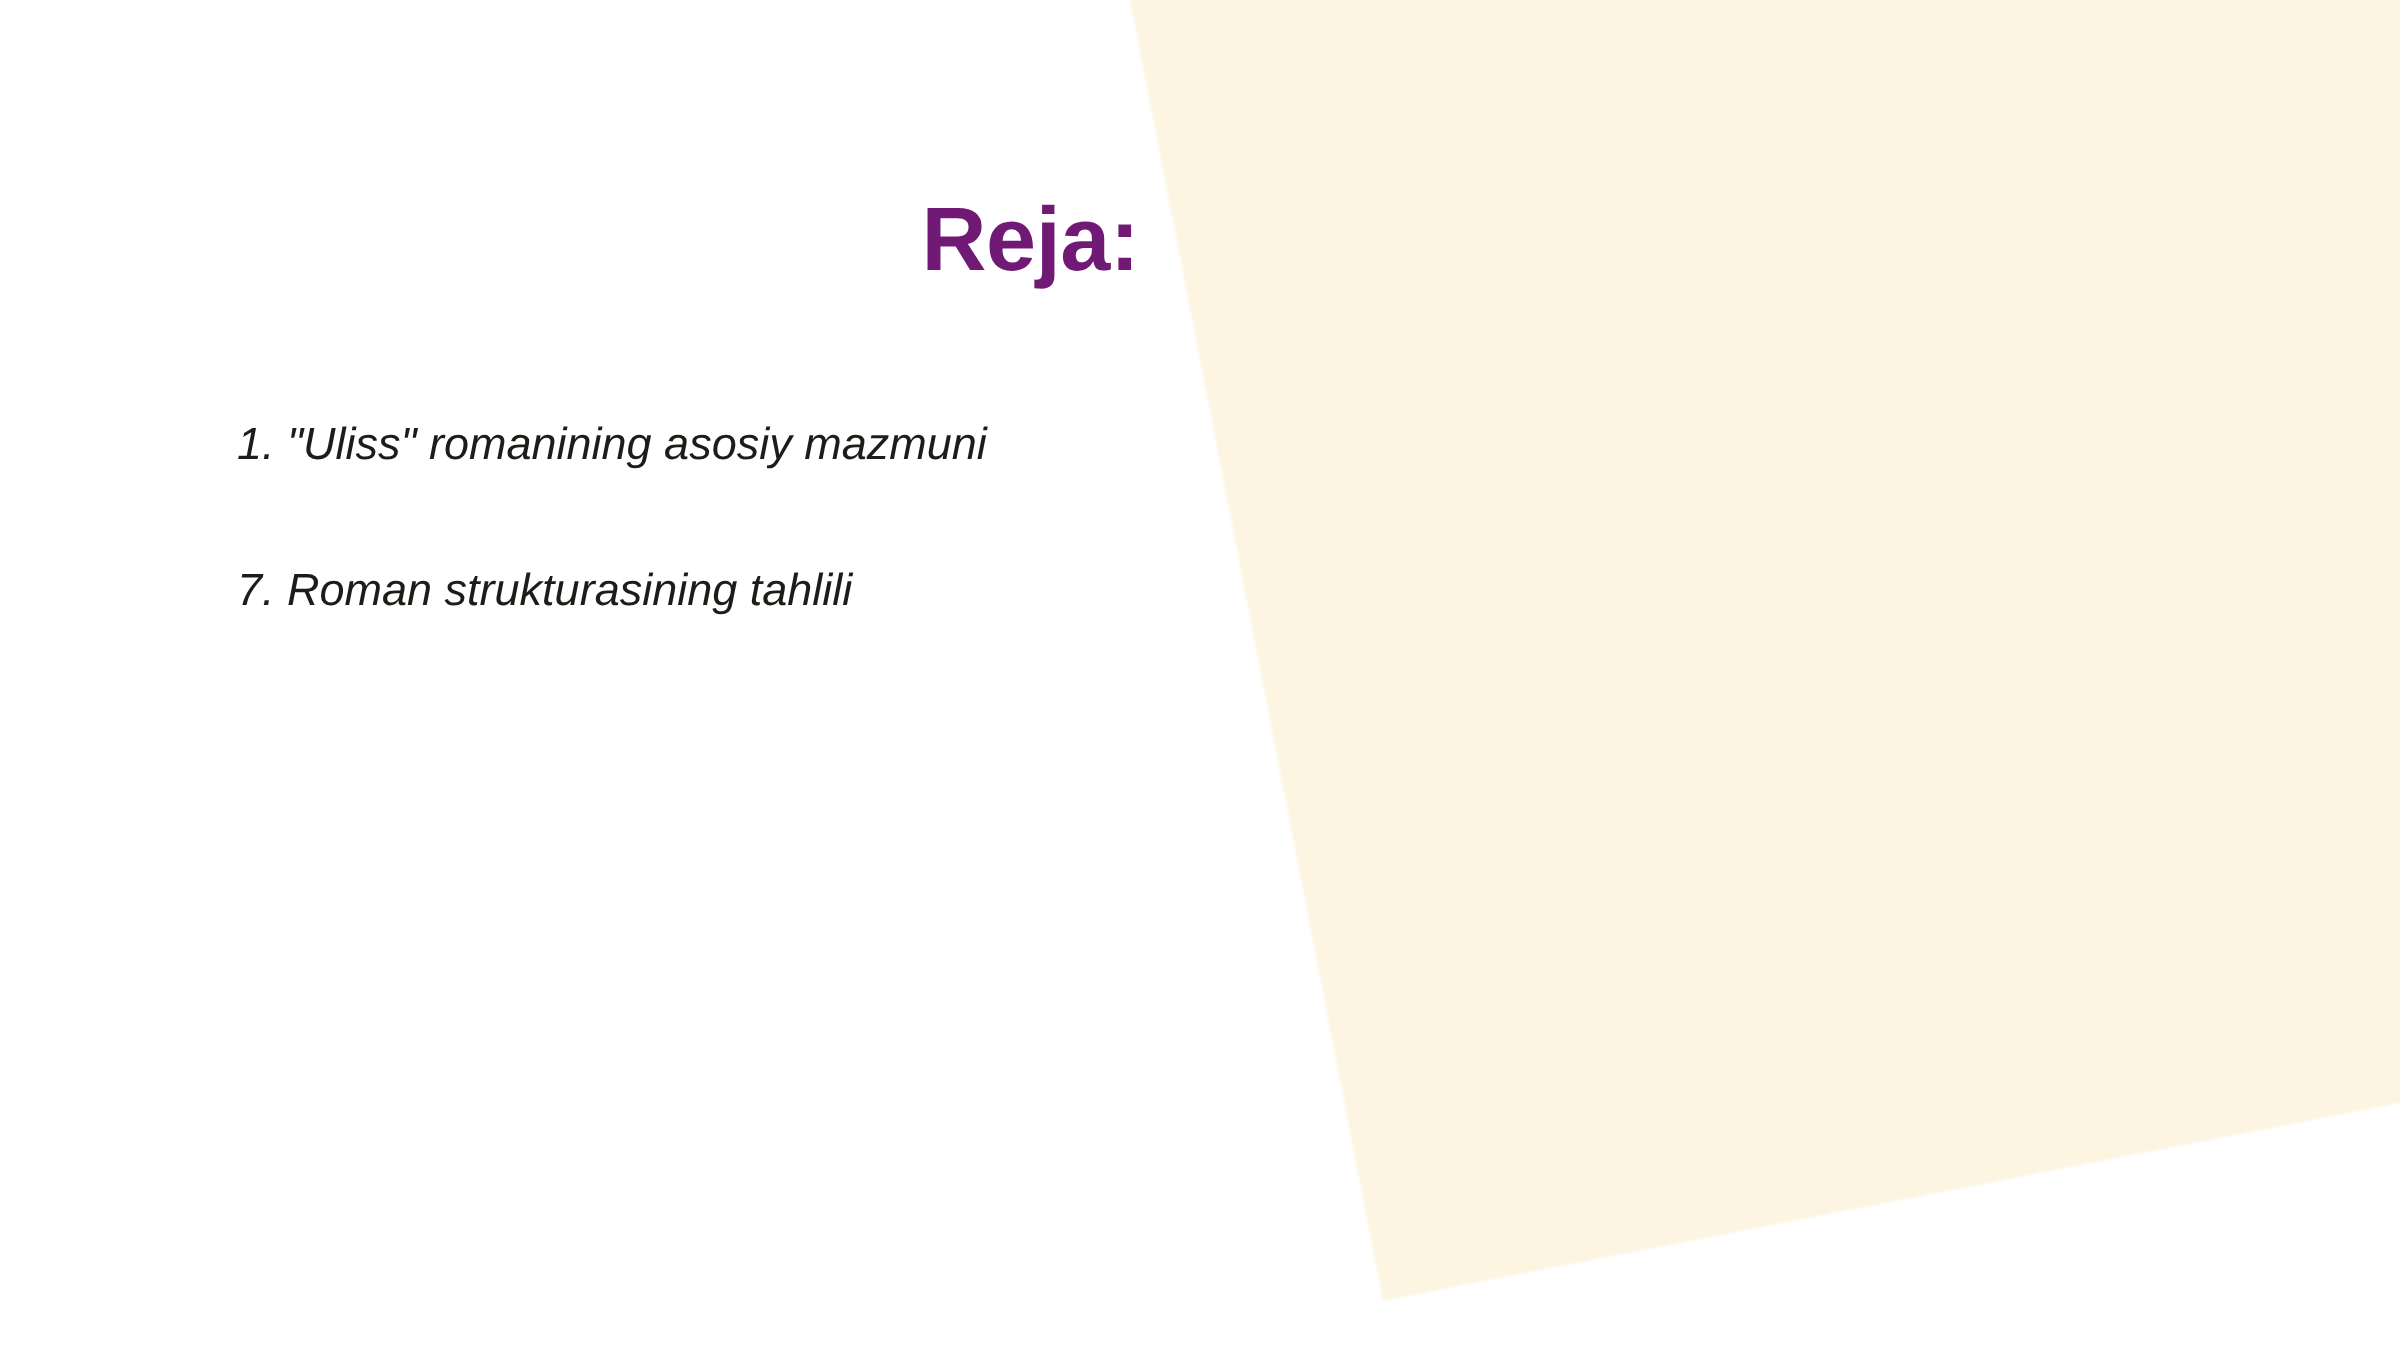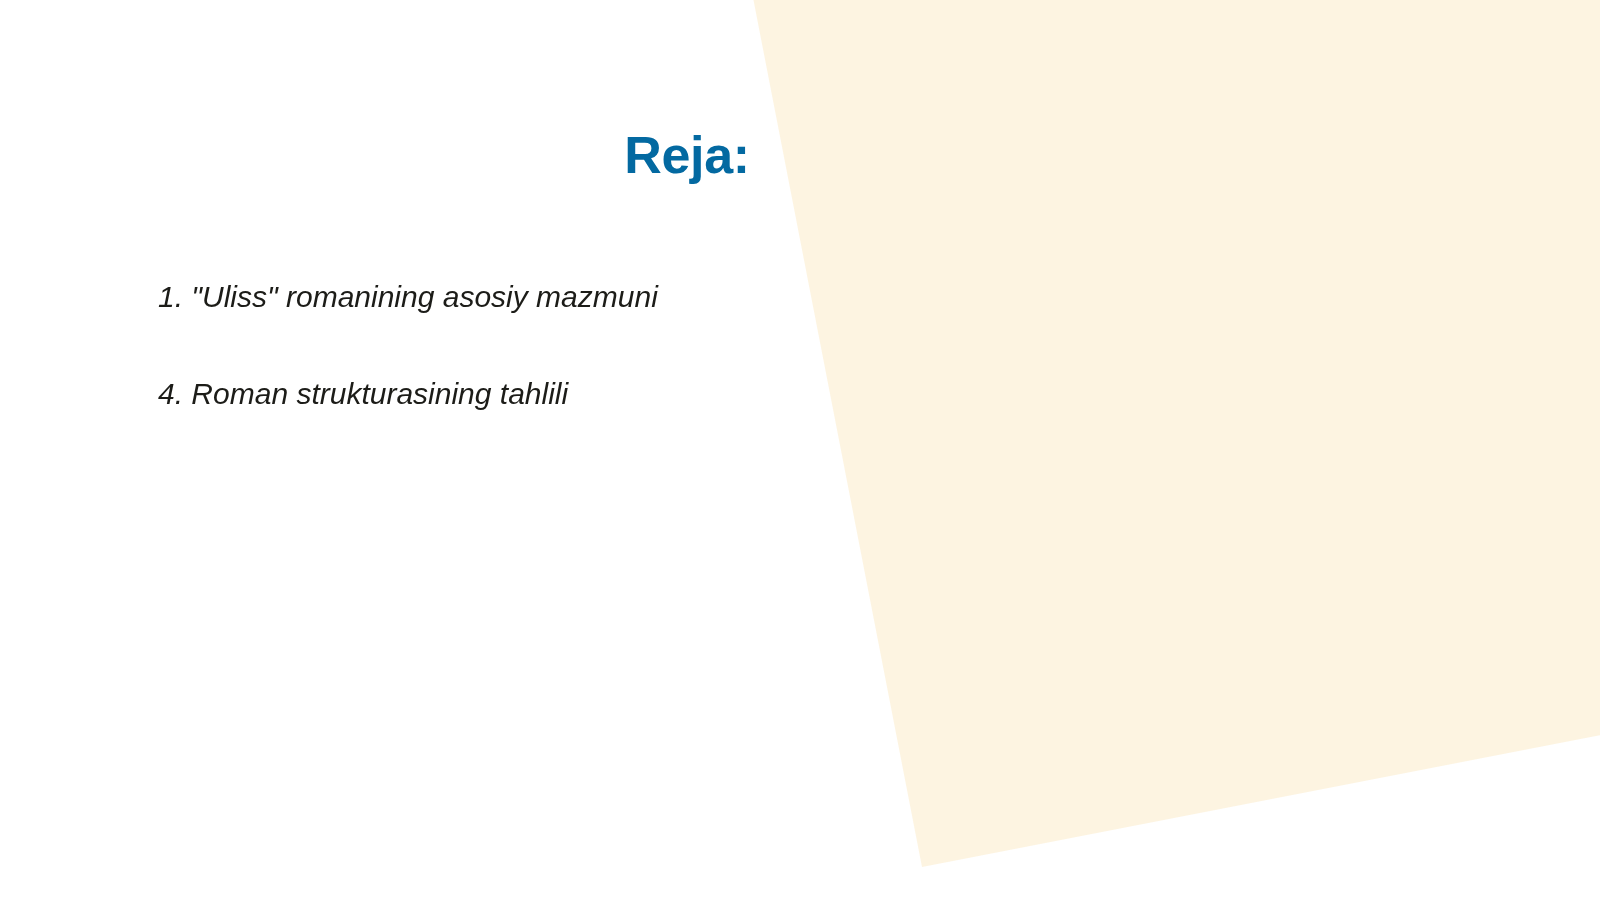--- a/index.html
+++ b/index.html
@@ -53,24 +53,24 @@
     height: 900px;
   }
 
   #slide-title {
     position: absolute;
     left: 0;
     top: 127px;
     width: 1374px;
     text-align: center;
     font-family: "Liberation Sans", sans-serif;
-    font-size: 52px;
+    font-size: 60px;
     font-weight: bold;
     font-style: normal;
-    color: #0369a1;
+    color: #701a75;
     letter-spacing: -0.3px;
     line-height: 1.1;
     white-space: nowrap;
   }
 
   #plan-list {
     position: absolute;
     left: 158px;
     top: 278px;
     width: 1300px;
@@ -97,17 +97,17 @@
   <div id="decor-layer">
     <div class="decor-shape"></div>
   </div>
 
   <div id="content">
 
     <div id="slide-title">Reja:</div>
 
     <div id="plan-list">
       <p class="plan-item">1. "Uliss" romanining asosiy mazmuni</p>
-      <p class="plan-item">4. Roman strukturasining tahlili</p>
+      <p class="plan-item">7. Roman strukturasining tahlili</p>
     </div>
 
   </div>
 </div>
 
 </body></html>

